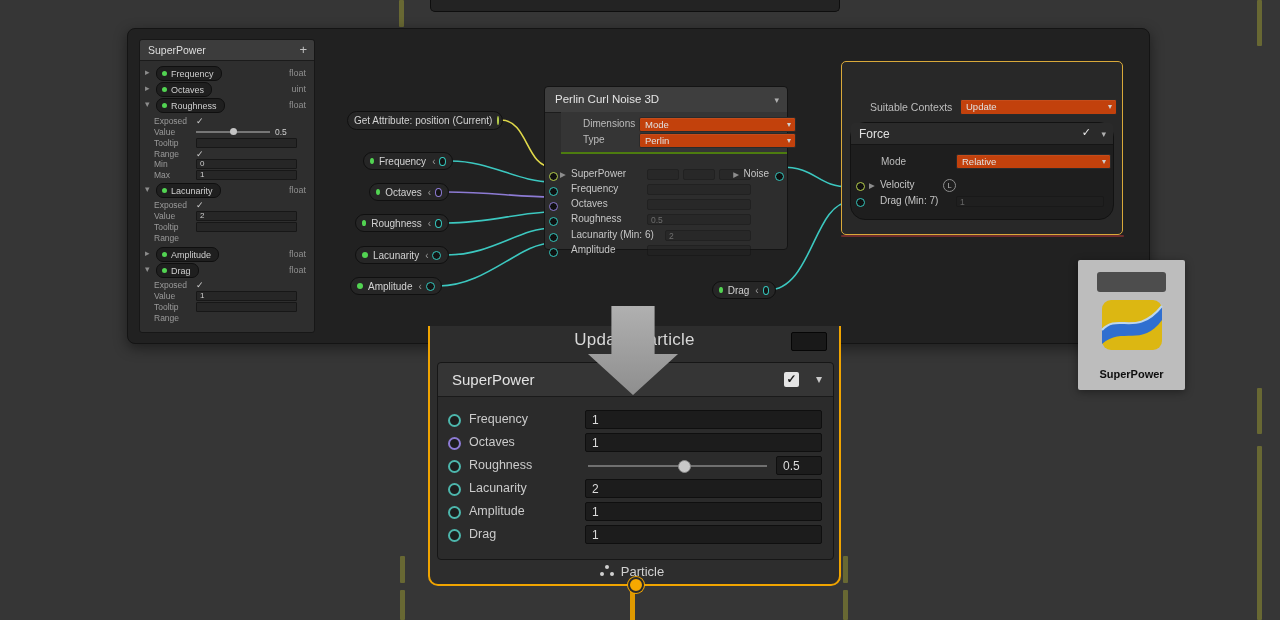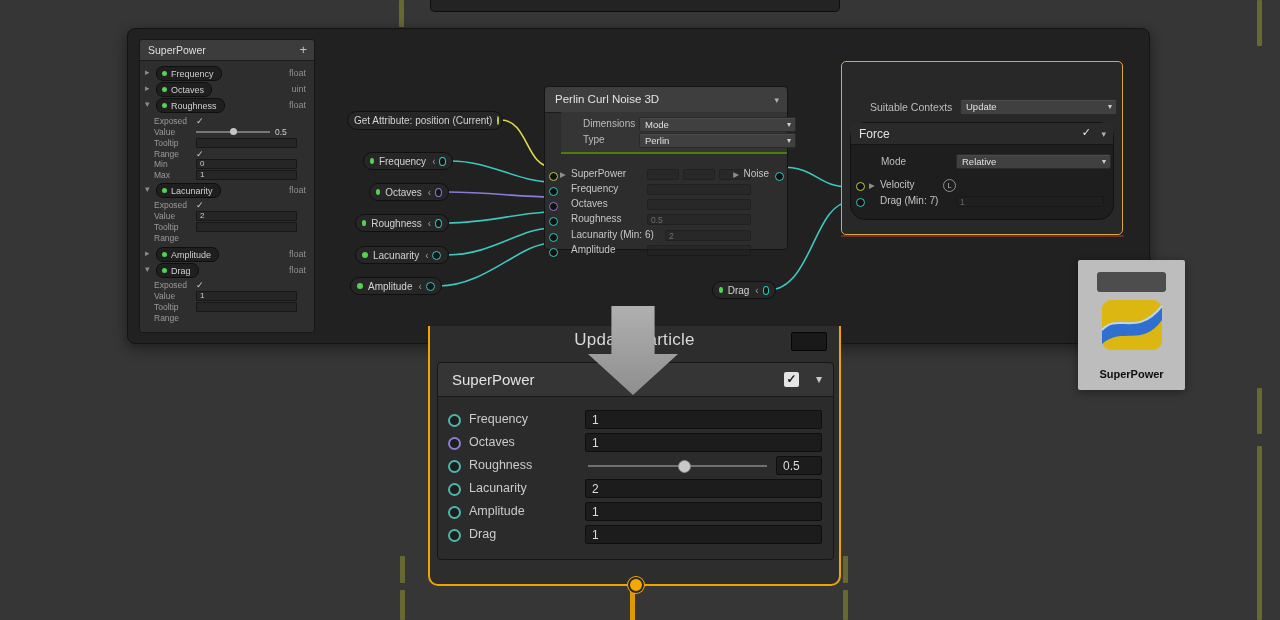--- a/index.html
+++ b/index.html
@@ -41,21 +41,21 @@
   .ring{width:7px;height:7px;border-radius:50%;background:#141414;border:1.6px solid #35c7bd;box-sizing:content-box}
   .ring.purple{border-color:#8d7bd4}
   .ring.lime{border-color:#b6cf4c}
   
   .node{position:absolute;background:#2d2d2d;border:1px solid #141414;border-radius:4px}
   .node-head{position:absolute;left:0;top:0;right:0;height:25px;background:#3e3e3e;border-radius:4px 4px 0 0;border-bottom:1px solid #1c1c1c}
   .node-title{position:absolute;left:10px;top:6px;font-size:11.5px;color:#e3e3e3}
   .caret{font-size:9px;color:#b0b0b0}
   .node-settings{position:absolute;left:16px;top:25px;right:0;height:40px;background:#353535;border-bottom:2px solid #4d7c0f}
   .set-label{position:absolute;font-size:10px;color:#bdbdbd}
-  .ddl{position:absolute;background:#404040;border:1px solid #2a2a2a;border-radius:2px;font-size:9.5px;color:#e0e0e0;
+  .ddl{position:absolute;background:#c2410c;border:1px solid #2a2a2a;border-radius:2px;font-size:9.5px;color:#e0e0e0;
        line-height:13px;padding-left:5px;box-shadow:inset 0 1px 0 rgba(255,255,255,.06);cursor:pointer}
   .ddl .dcaret{position:absolute;right:4px;top:0;font-size:8px;color:#cfcfcf}
   .nrow-label{position:absolute;font-size:10px;color:#c6c6c6;white-space:nowrap}
   .exp{font-size:7.5px;color:#8d8d8d}
   .port{position:absolute;width:7px;height:7px;border-radius:50%;background:#101010;border:1.6px solid #35c7bd}
   .port.purple{border-color:#8d7bd4}
   .port.lime{border-color:#b6cf4c}
   .gbox{position:absolute;height:11px;background:#222;border:1px solid #131313;border-radius:2px;opacity:.45;
         font-size:8.5px;color:#bbb;line-height:11px;padding-left:3px;box-sizing:border-box}
   
@@ -163,20 +163,23 @@
         <span class="blabel">Amplitude</span>
         <span class="bval">1</span>
       </div>
       <div class="brow" style="top:161px">
         <span class="bring"></span>
         <span class="blabel">Drag</span>
         <span class="bval">1</span>
       </div>
     </div>
 
+    <div class="ctx-footer">
+      <span class="particle-icon"></span><span>Particle</span>
+    </div>
     <div class="anchor"></div>
   </div>
 
   <div class="editor">
 
     <svg class="wires" width="1021" height="314">
       <path d="M373,91 C400,91 398,138 424,138" stroke="#e0d94a" stroke-width="1.6" fill="none" stroke-linecap="round"></path>
       <path d="M323,132 C362,132 390,153 424,153" stroke="#3cc8c0" stroke-width="1.6" fill="none" stroke-linecap="round"></path>
       <path d="M319,163 C362,163 390,168 424,168" stroke="#8d7bd4" stroke-width="1.6" fill="none" stroke-linecap="round"></path>
       <path d="M319,194 C362,194 392,183 424,183" stroke="#3cc8c0" stroke-width="1.6" fill="none" stroke-linecap="round"></path>

